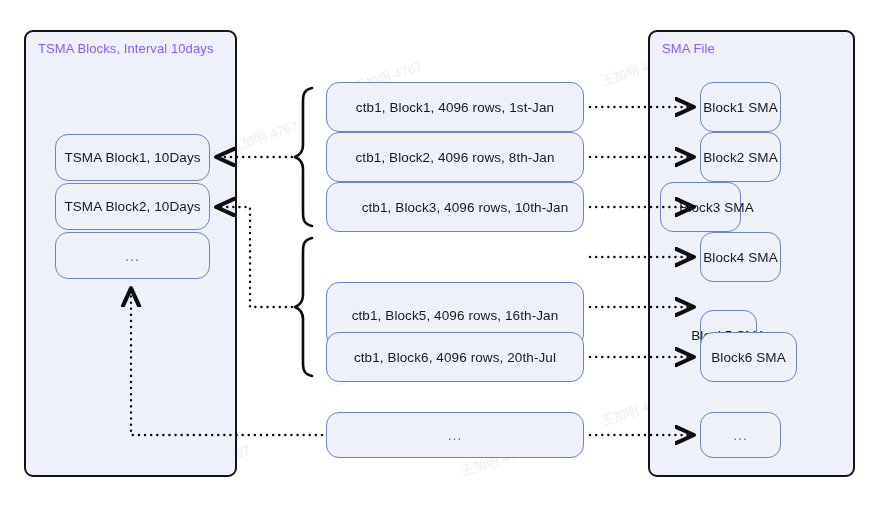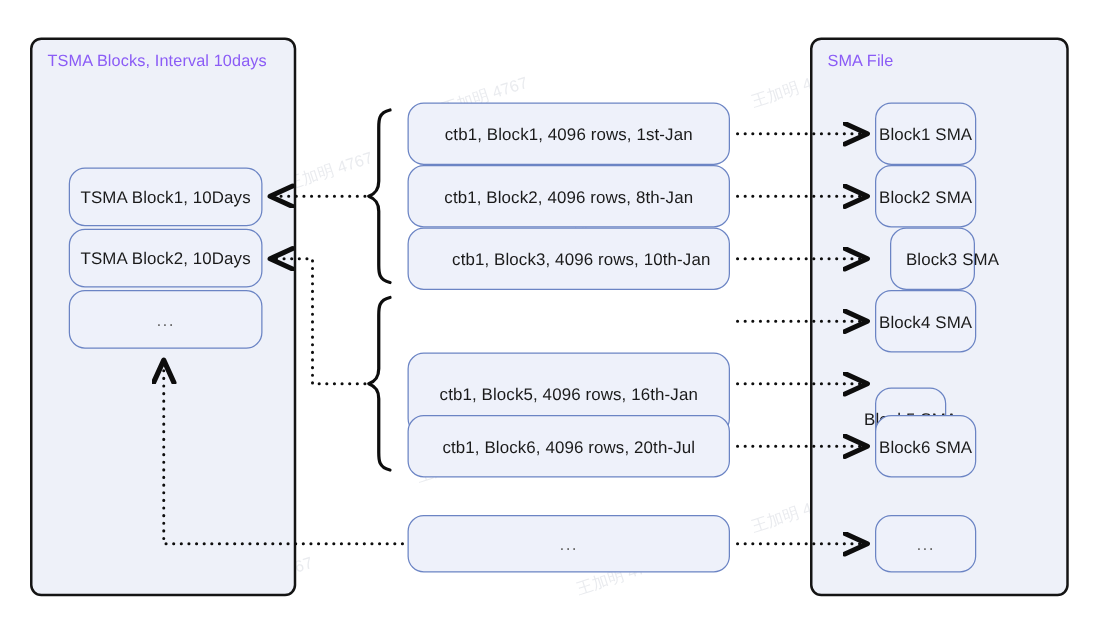--- a/index.html
+++ b/index.html
@@ -133,30 +133,30 @@
   <div class="panel" style="left:648px; top:30px; width:207px; height:447px;">
     <div class="panel-title">SMA File</div>
   </div>
 
   <div class="box" style="left:700px; top:82px; width:81px; height:50px;">
     <span>Block1 SMA</span>
   </div>
   <div class="box" style="left:700px; top:132px; width:81px; height:50px;">
     <span>Block2 SMA</span>
   </div>
-  <div class="box" style="left:712px; top:182px; width:68px; height:50px;padding-left:32px;">
+  <div class="box" style="left:660px; top:182px; width:81px; height:50px;padding-left:32px;">
     <span>Block3 SMA</span>
   </div>
   <div class="box" style="left:700px; top:232px; width:81px; height:50px;">
     <span>Block4 SMA</span>
   </div>
   <div class="box" style="left:700px; top:298px; width:57px; height:50px;margin-top:12px;">
     <span>Block5 SMA</span>
   </div>
-  <div class="box" style="left:700px; top:332px; width:81px; height:50px;">
+  <div class="box" style="left:700px; top:332px; width:97px; height:50px;">
     <span>Block6 SMA</span>
   </div>
   <div class="box ellipsis" style="left:700px; top:412px; width:81px; height:46px;">
     <span>...</span>
   </div>
 
   <svg class="overlay" viewBox="0 0 881 515" xmlns="http://www.w3.org/2000/svg">
     <defs>
       <marker id="arrowR" markerWidth="9" markerHeight="9" refX="7.2" refY="4" orient="auto" markerUnits="strokeWidth">
         <path d="M0.5,0.6 L8,4 L0.5,7.4" fill="none" stroke="#0d0d0d" stroke-width="1.7" stroke-linecap="round" stroke-linejoin="round"></path>

